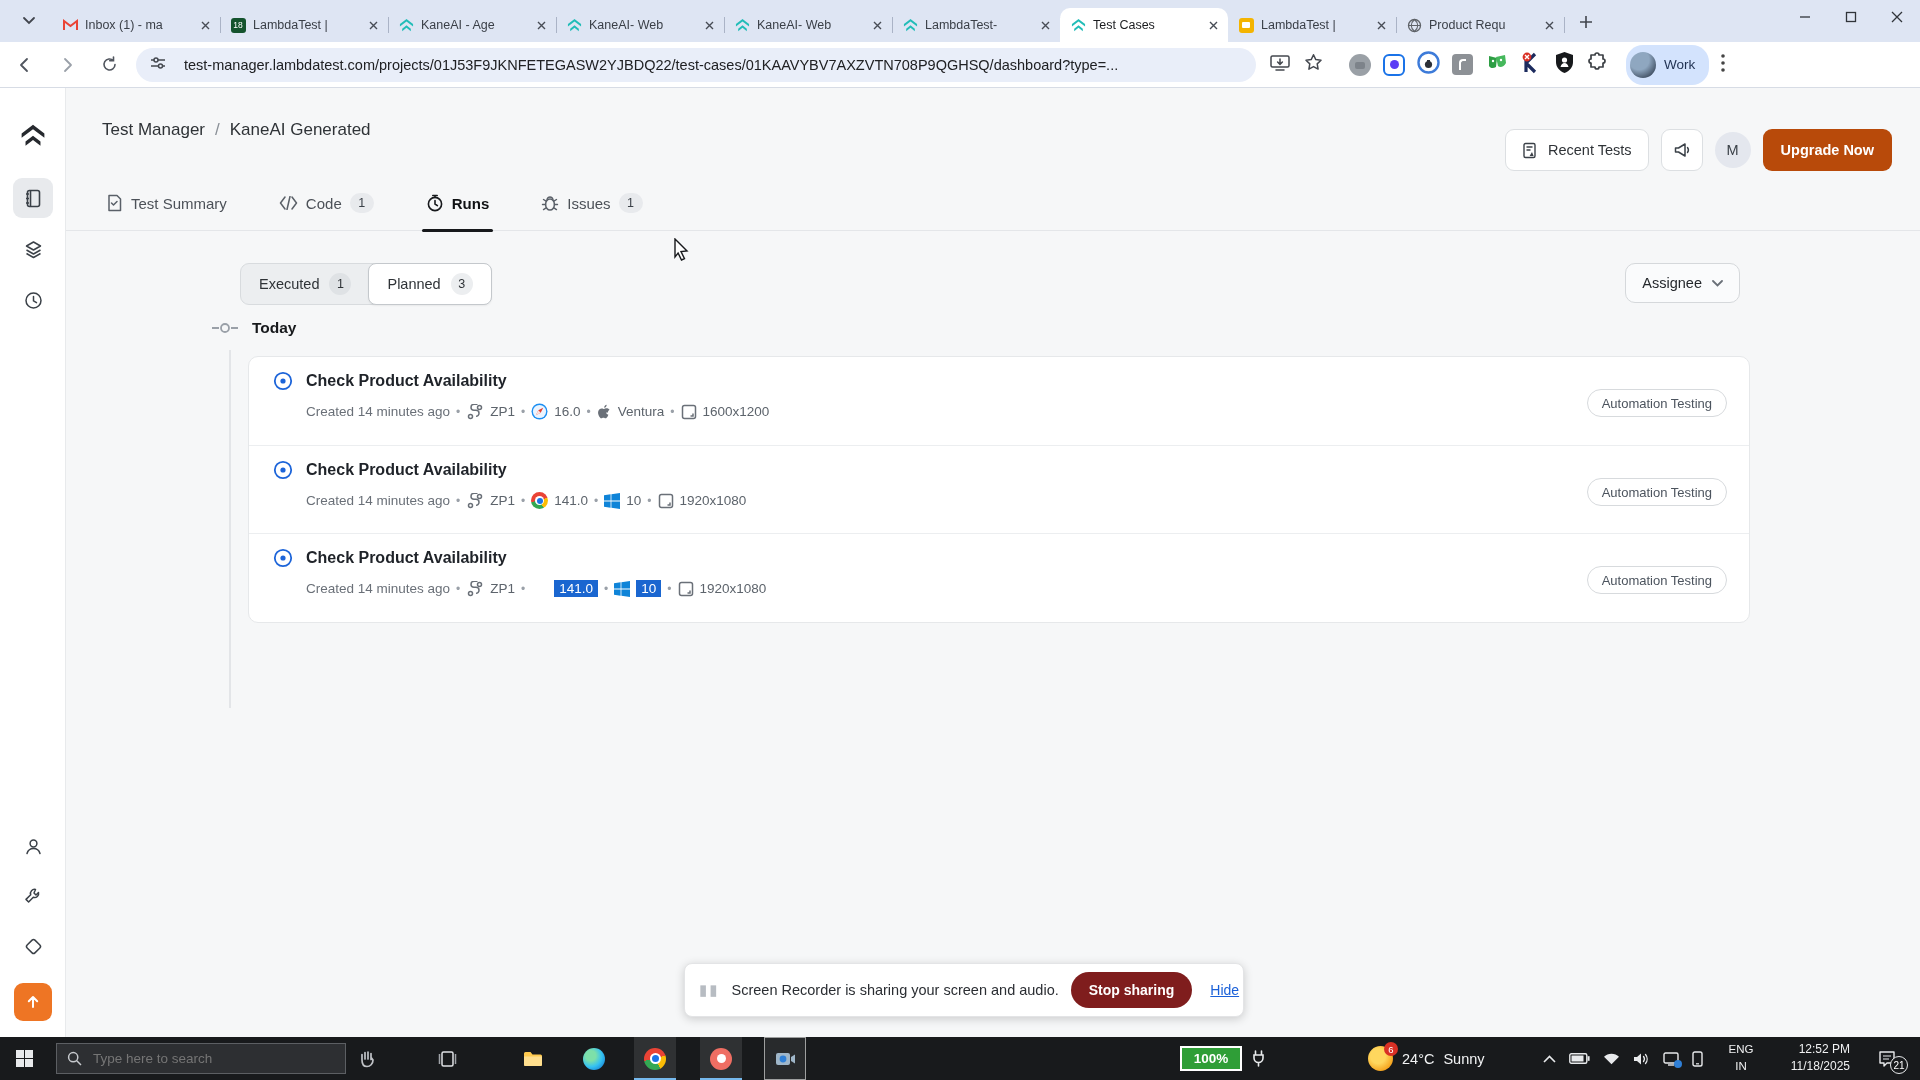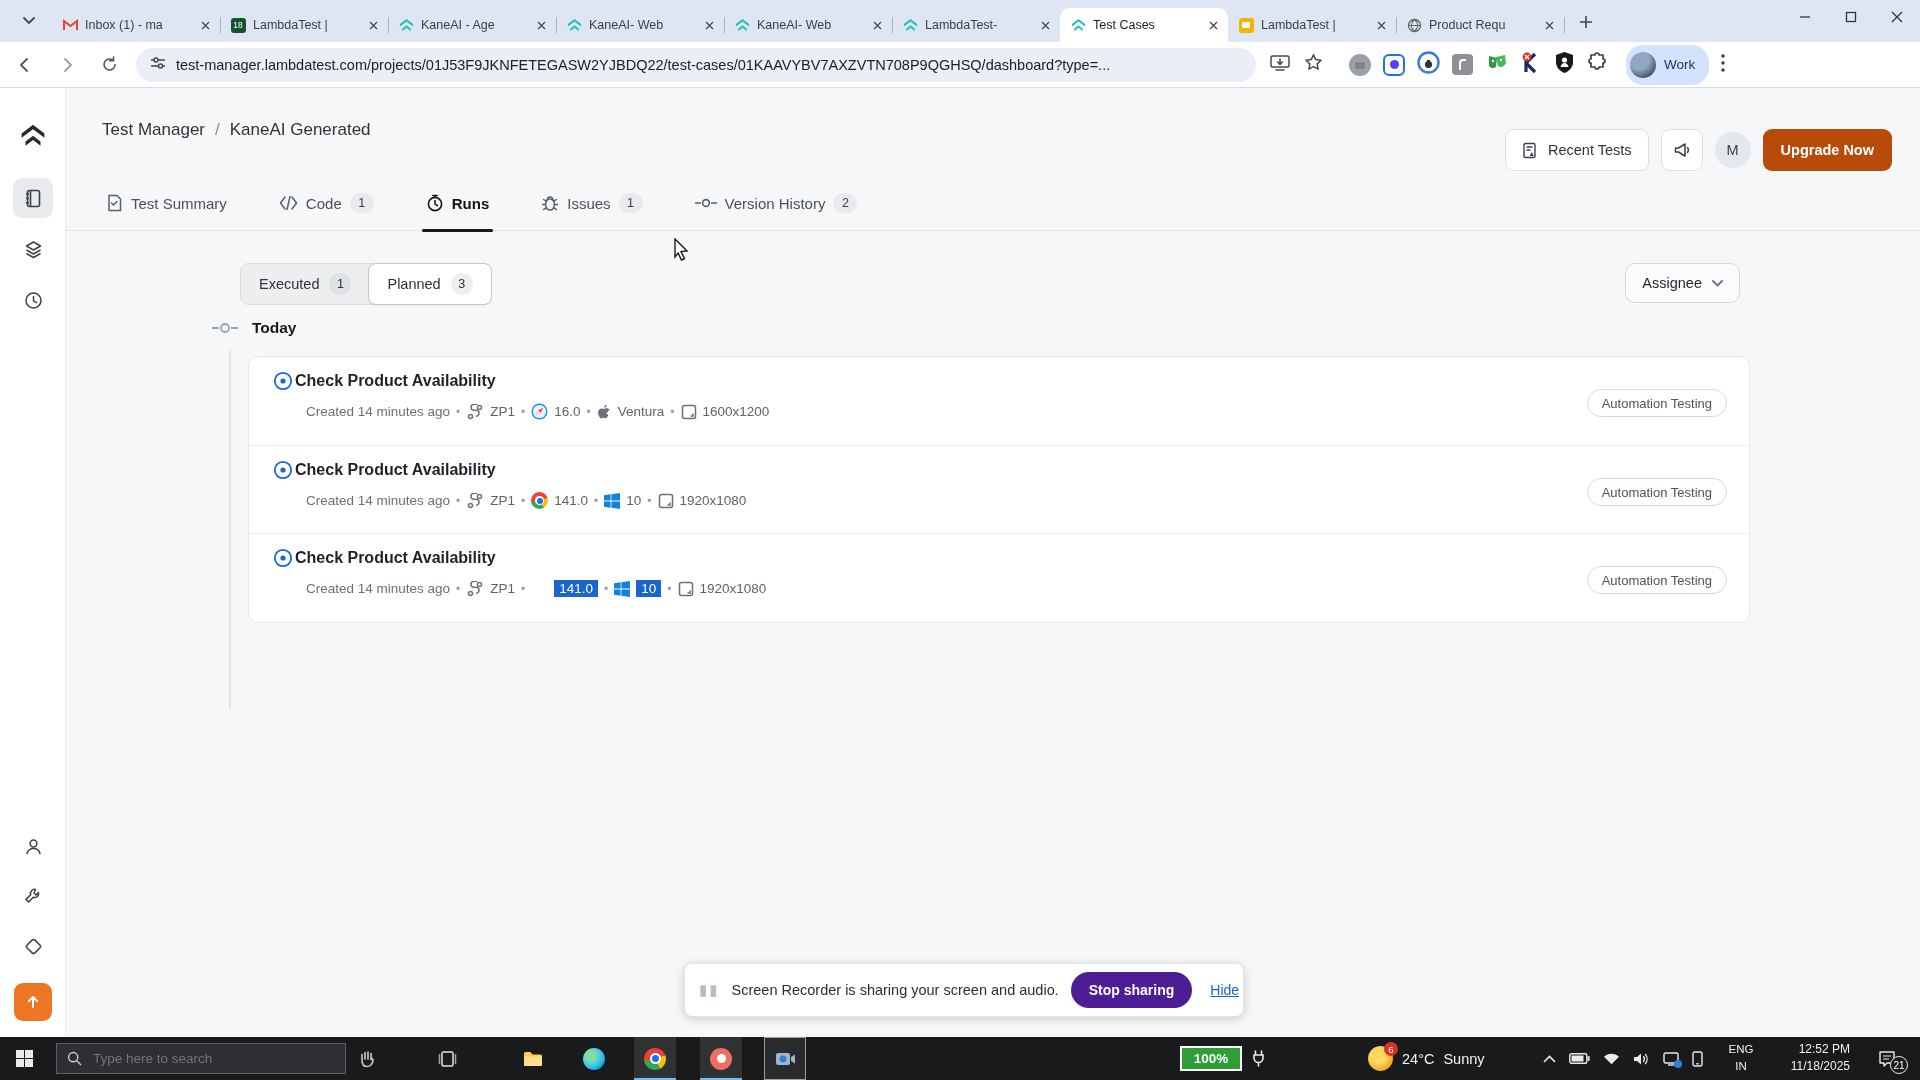--- a/index.html
+++ b/index.html
@@ -14,21 +14,21 @@
   .tab.active{background:#fff;color:#1b1d20;}
   .tab .title{flex:1;white-space:nowrap;overflow:hidden;}
   .tab .x{width:18px;height:18px;border-radius:50%;display:flex;align-items:center;justify-content:center;color:#474c55;flex:none;}
   .favicon{width:16px;height:16px;flex:none;display:flex;align-items:center;justify-content:center;}
   .newtab{width:28px;height:28px;margin:0 0 6px 8px;display:flex;align-items:center;justify-content:center;color:#41454d;}
   .wincontrols{position:absolute;right:0;top:0;height:34px;display:flex;}
   .wc{width:46px;height:34px;display:flex;align-items:center;justify-content:center;color:#30343a;}
   .toolbar{position:absolute;left:0;top:42px;width:1920px;height:46px;background:#fff;border-bottom:1px solid #d7dce5;display:flex;align-items:center;}
   .navbtn{width:34px;height:34px;border-radius:50%;display:flex;align-items:center;justify-content:center;color:#50555e;margin-left:8px;flex:none;}
   .navbtn.dim{color:#9aa0a9;}
-  .urlpill{height:34px;flex:none;width:1120px;margin-left:10px;background:#e9eef9;border-radius:17px;display:flex;align-items:center;padding:0 14px;gap:10px;}
+  .urlpill{height:34px;flex:none;width:1120px;margin-left:10px;background:#e9eef9;border-radius:17px;display:flex;align-items:center;padding:0 14px;gap:18px;}
   .urlpill .url{font-size:14.5px;color:#202124;white-space:nowrap;overflow:hidden;}
   .tbicons{display:flex;align-items:center;gap:14px;margin-left:14px;}
   .extrow{display:flex;align-items:center;gap:12px;margin-left:26px;}
   .profilepill{margin-left:18px;height:40px;border-radius:17px;background:#d3e3fd;display:flex;align-items:center;gap:8px;padding:0 14px 0 4px;font-size:13.5px;color:#1f3050;}
   .avatar-sm{width:26px;height:26px;border-radius:50%;background:radial-gradient(circle at 35% 30%,#8fa7c0 0 40%,#4a5a6e 75%,#2c3742 100%);}
   .kebab{margin-left:12px;color:#444;}
 
   
   .app{position:absolute;left:0;top:88px;width:1920px;height:949px;background:#f6f7f8;}
   .sidebar{position:absolute;left:0;top:0;width:66px;height:949px;background:#fff;border-right:1px solid #e8eaec;}
@@ -58,33 +58,33 @@
   .seg-item.selected{background:#fff;border:1px solid #c4c8cc;margin:-1px;height:42px;box-shadow:0 1px 2px rgba(0,0,0,.06);}
   .seg-item.selected .cnt{background:#eceef0;}
   .assignee{position:absolute;right:180px;top:175px;height:40px;border:1px solid #d5d8db;background:#fafbfc;border-radius:10px;display:flex;align-items:center;gap:10px;padding:0 16px;font-size:14.5px;color:#25282c;}
 
   .group-head{position:absolute;left:146px;top:231px;display:flex;align-items:center;gap:14px;color:#17191c;font-size:15.5px;font-weight:bold;}
   .vline{position:absolute;left:163px;top:262px;width:2px;height:358px;background:#e3e5e8;}
 
   .cards{position:absolute;left:182px;top:268px;width:1502px;height:267px;background:#fff;border:1px solid #e6e8ea;border-radius:10px;}
   .card{position:relative;height:88px;padding:14px 22px 0 24px;}
   .card + .card{border-top:1px solid #eceef0;}
-  .card .trow{display:flex;align-items:center;gap:2px;}
+  .card .trow{display:flex;align-items:center;gap:13px;}
   .card .title{font-size:16px;font-weight:bold;color:#1f2329;}
   .card .meta{display:flex;align-items:center;gap:6px;margin:12px 0 0 33px;font-size:13.5px;color:#6a7078;}
   .card .meta .dot{color:#9aa0a8;font-size:12px;}
   .card .meta .val{color:#5d646c;}
   .card .meta .sel{background:#1a66d0;color:#fff;padding:1px 5px;}
   .tagpill{position:absolute;right:22px;top:32px;height:28px;border:1px solid #d7dadd;border-radius:14px;display:flex;align-items:center;padding:0 14px;font-size:13px;color:#4c545e;background:#fff;}
 
   
   .sharebar{position:absolute;left:618px;top:875px;width:560px;height:54px;background:#fff;border:1px solid #e3e4e6;border-radius:8px;box-shadow:0 2px 10px rgba(0,0,0,.18);display:flex;align-items:center;padding:0 14px;gap:12px;}
   .sharebar .grip{color:#b7bcc2;font-size:15px;letter-spacing:2px;}
   .sharebar .msg{font-size:14.5px;color:#2b2e33;flex:1;white-space:nowrap;}
-  .btn-stop{height:36px;border-radius:18px;background:#4c1d95;color:#fff;font-size:14px;font-weight:bold;display:flex;align-items:center;padding:0 18px;flex:none;}
+  .btn-stop{height:36px;border-radius:18px;background:#7f1d1d;color:#fff;font-size:14px;font-weight:bold;display:flex;align-items:center;padding:0 18px;flex:none;}
   .hide-link{color:#1a60d8;font-size:14px;text-decoration:underline;margin-left:6px;flex:none;}
 
   
   .taskbar{position:absolute;left:0;top:1037px;width:1920px;height:43px;background:#181a1c;color:#e8eaec;}
   .tb-abs{position:absolute;top:0;height:43px;display:flex;align-items:center;justify-content:center;}
   .searchbox{position:absolute;left:56px;top:6px;width:290px;height:31px;background:#2d2f32;border:1px solid #5c5f63;display:flex;align-items:center;gap:9px;padding:0 10px;}
   .searchbox input{background:transparent;border:none;outline:none;color:#c7cace;font-size:13.5px;width:220px;}
   .tb-tile{width:42px;}
   .tb-tile.open{background:rgba(255,255,255,.10);box-shadow:inset 0 -2px 0 #76b9ed;}
   .tb-tile.shared{border:1px solid rgba(255,255,255,.55);background:rgba(255,255,255,.07);}
@@ -463,28 +463,20 @@
           <span>Runs</span>
         </div>
         <div class="ntab">
           <svg width="18" height="18" viewBox="0 0 18 18">
               <ellipse cx="9" cy="10.5" rx="4.4" ry="5.6" fill="none" stroke="#5a6068" stroke-width="1.5"></ellipse>
               <path d="M6 5.5C6.5 3.8 7.6 3 9 3s2.5.8 3 2.5M1.5 10.5h3M13.5 10.5h3M2.5 5.5l2.6 1.6M15.5 5.5l-2.6 1.6M2.5 15.6l2.6-1.7M15.5 15.6l-2.6-1.7" stroke="#5a6068" stroke-width="1.4" fill="none" stroke-linecap="round"></path>
             </svg>
           <span>Issues</span>
           <span class="cnt">1</span>
         </div>
-        <div class="ntab">
-          <svg width="22" height="12" viewBox="0 0 22 12">
-              <path d="M0 6h6M16 6h6" stroke="#5a6068" stroke-width="1.6"></path>
-              <circle cx="11" cy="6" r="3.4" fill="none" stroke="#5a6068" stroke-width="1.6"></circle>
-            </svg>
-          <span>Version History</span>
-          <span class="cnt">2</span>
-        </div>
       </div>
 
       <div class="seg">
         <div class="seg-item">
           <span>Executed</span>
           <span class="cnt">1</span>
         </div>
         <div class="seg-item selected">
           <span>Planned</span>
           <span class="cnt">3</span>

